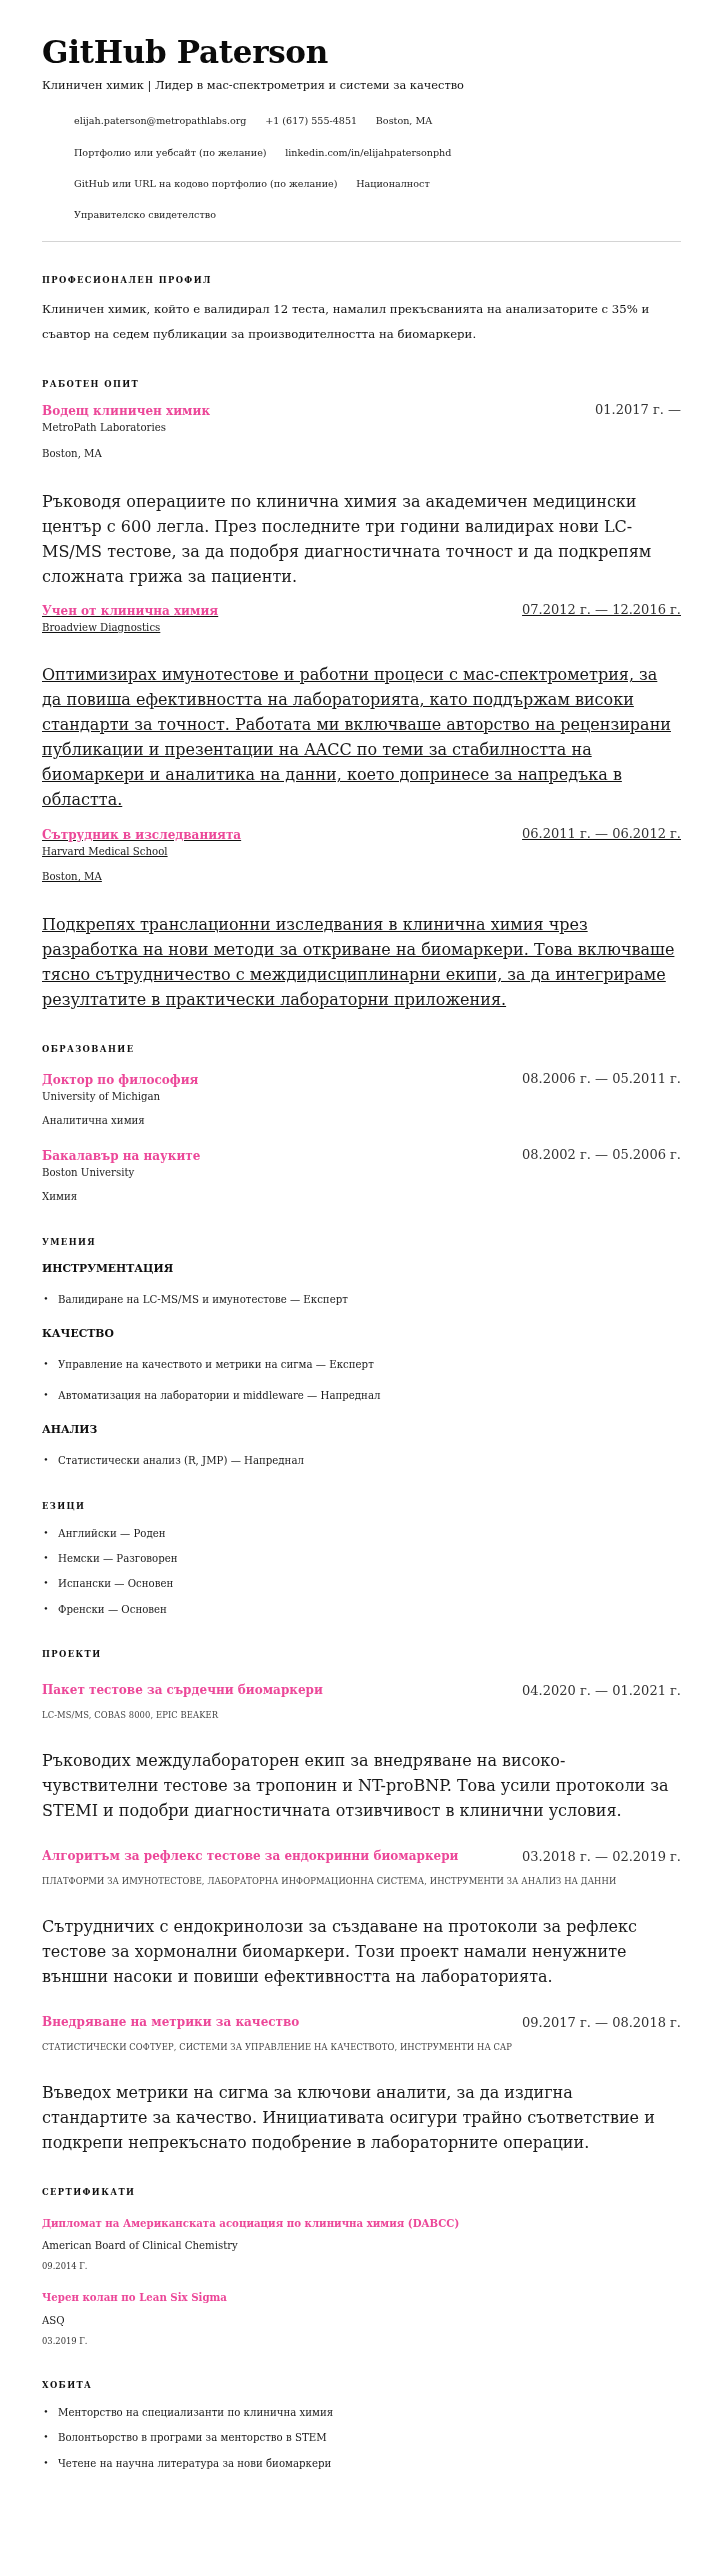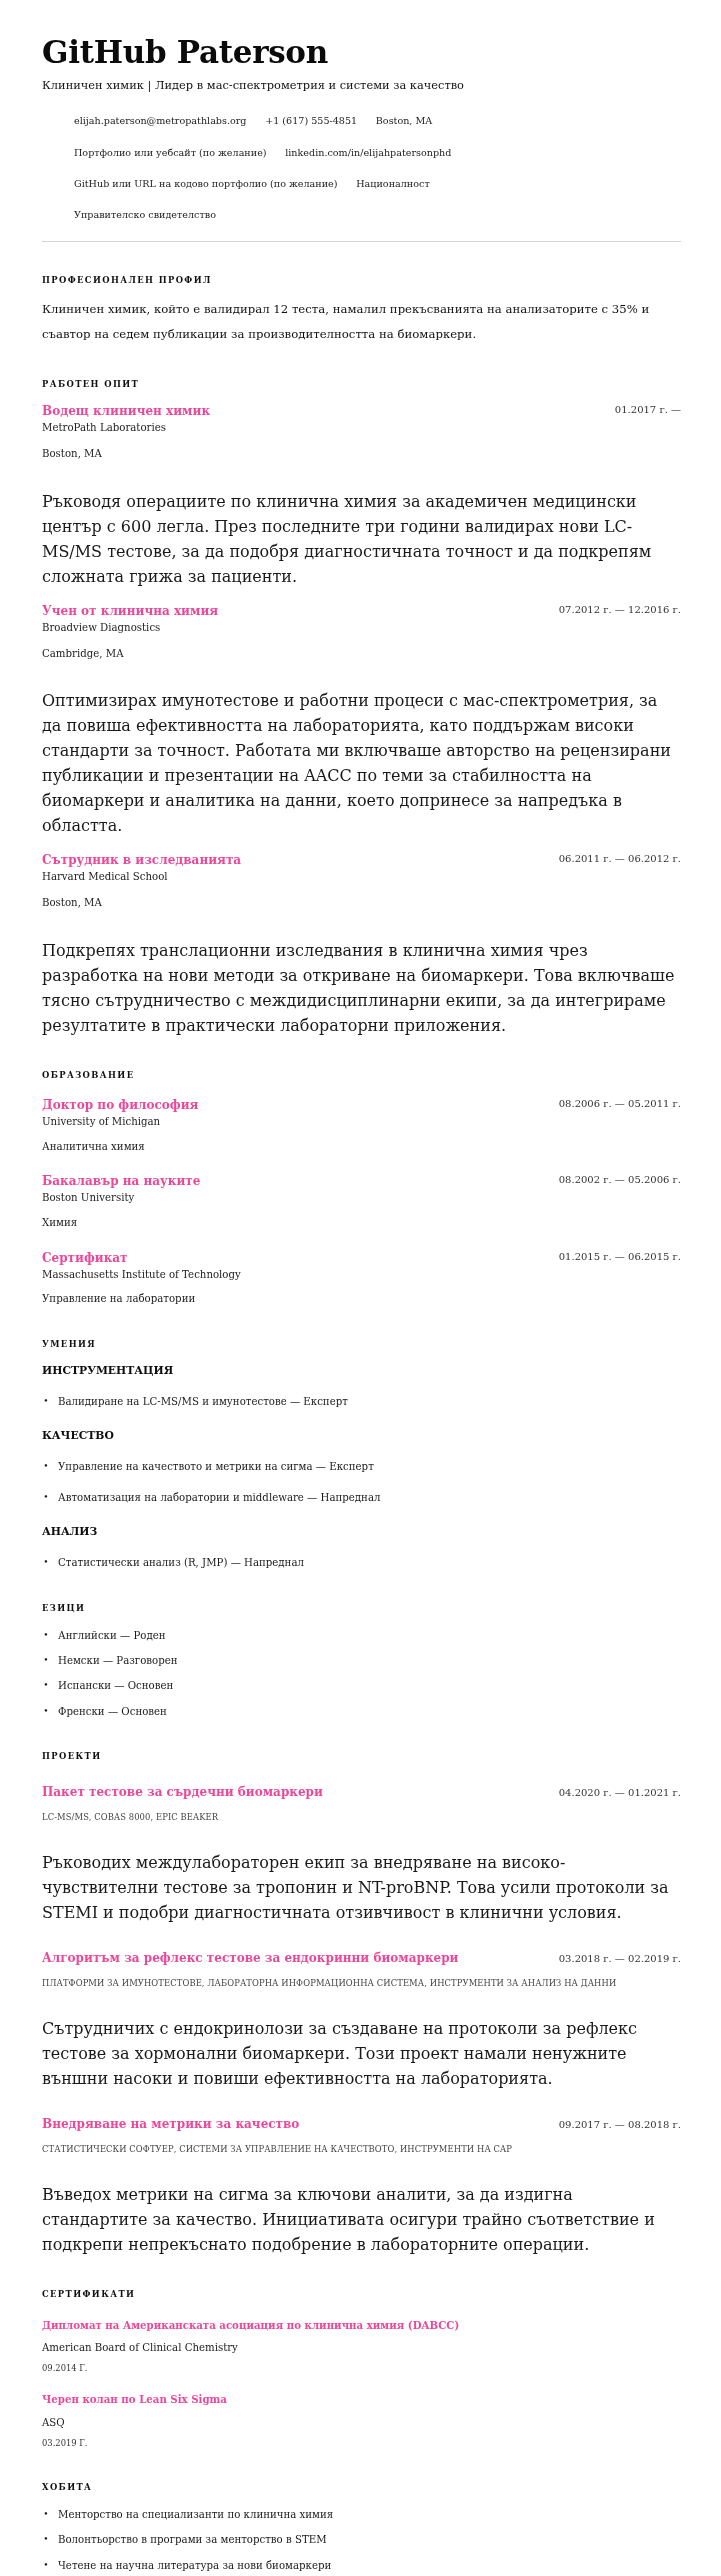--- a/index.html
+++ b/index.html
@@ -67,21 +67,21 @@
     align-items: flex-start;
   }
   .entry-title {
     font-size: 12px;
     font-weight: bold;
     line-height: 18px;
     color: #ec4899;
     max-width: 469px;
   }
   .entry-dates {
-    font-size: 10px;
+    font-size: 13px;
     color: #333;
     line-height: 15.6px;
     white-space: nowrap;
   }
   .entry-sub {
     font-size: 10.2px;
     line-height: 15.6px;
     color: #222;
   }
   .entry-loc {
@@ -90,21 +90,21 @@
     color: #222;
     margin-top: 10.2px;
   }
   .entry-desc {
     font-size: 16px;
     line-height: 25px;
     color: #1a1a1a;
     margin-top: 27px;
   }
   .work .entry { margin-top: 12px; }
-  .work .entry + .entry { margin-top: 13.2px; }
+  .work .entry + .entry { margin-top: 13.2px; text-decoration: underline; }
   .edu .entry { margin-top: 15.6px; }
   .edu .entry + .entry { margin-top: 18px; }
   .edu .entry-field { font-size: 10.2px; line-height: 15.6px; color: #222; margin-top: 9px; }
   .skill-cat {
     font-size: 10.8px;
     font-weight: bold;
     text-transform: uppercase;
     line-height: 15.6px;
     margin-top: 13.2px;
     color: #0e0e0e;
@@ -198,21 +198,20 @@
       <div class="entry-loc">Boston, MA</div>
       <div class="entry-desc">Ръководя операциите по клинична химия за академичен медицински център с 600 легла. През последните три години валидирах нови LC-MS/MS тестове, за да подобря диагностичната точност и да подкрепям сложната грижа за пациенти.</div>
     </div>
 
     <div class="entry">
       <div class="entry-head">
         <div class="entry-title">Учен от клинична химия</div>
         <div class="entry-dates">07.2012 г. — 12.2016 г.</div>
       </div>
       <div class="entry-sub">Broadview Diagnostics</div>
-      <div class="entry-loc">Cambridge, MA</div>
       <div class="entry-desc">Оптимизирах имунотестове и работни процеси с мас-спектрометрия, за да повиша ефективността на лабораторията, като поддържам високи стандарти за точност. Работата ми включваше авторство на рецензирани публикации и презентации на AACC по теми за стабилността на биомаркери и аналитика на данни, което допринесе за напредъка в областта.</div>
     </div>
 
     <div class="entry">
       <div class="entry-head">
         <div class="entry-title">Сътрудник в изследванията</div>
         <div class="entry-dates">06.2011 г. — 06.2012 г.</div>
       </div>
       <div class="entry-sub">Harvard Medical School</div>
       <div class="entry-loc">Boston, MA</div>
@@ -234,28 +233,20 @@
 
     <div class="entry">
       <div class="entry-head">
         <div class="entry-title">Бакалавър на науките</div>
         <div class="entry-dates">08.2002 г. — 05.2006 г.</div>
       </div>
       <div class="entry-sub">Boston University</div>
       <div class="entry-field">Химия</div>
     </div>
 
-    <div class="entry">
-      <div class="entry-head">
-        <div class="entry-title">Сертификат</div>
-        <div class="entry-dates">01.2015 г. — 06.2015 г.</div>
-      </div>
-      <div class="entry-sub">Massachusetts Institute of Technology</div>
-      <div class="entry-field">Управление на лаборатории</div>
-    </div>
   </section>
 
   <section class="section skills">
     <h2 class="section-title">Умения</h2>
 
     <div class="skill-group">
       <div class="skill-cat">Инструментация</div>
       <ul class="bullets">
         <li><span class="bullet">•</span><span>Валидиране на LC-MS/MS и имунотестове — Експерт</span></li>
       </ul>

